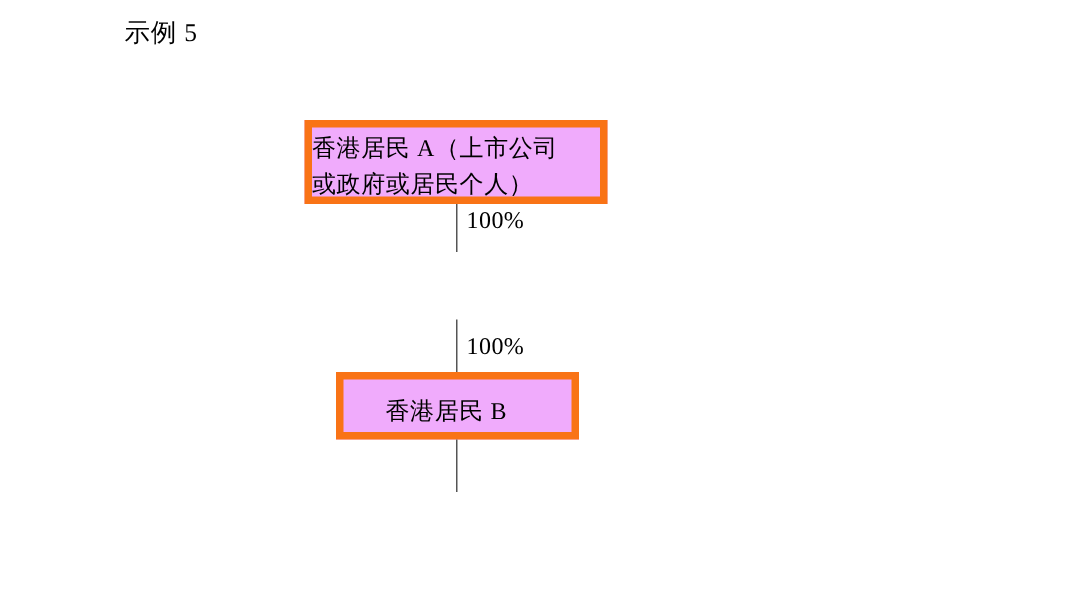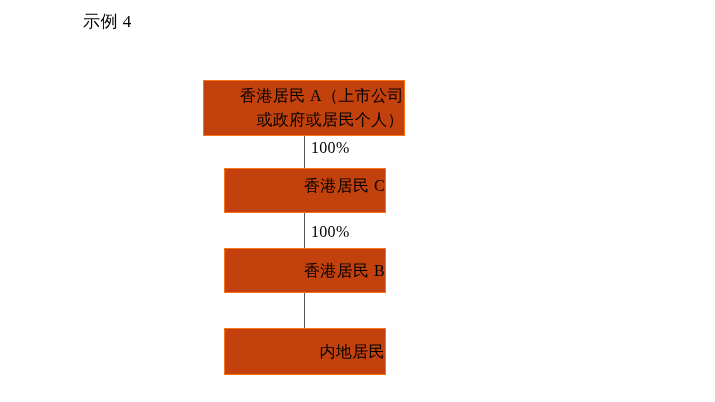--- a/index.html
+++ b/index.html
@@ -38,23 +38,23 @@
     position: absolute;
     left: 0;
     top: 0;
     width: 715px;
     height: 402px;
   }
 
   .node {
     position: absolute;
     box-sizing: border-box;
-    border: 1px solid #f97316;
-    background: #c2410c;
-    text-align: right;
+    border: 5px solid #f97316;
+    background: #f0abfc;
+    text-align: left;
     font-size: 16px;
     line-height: 24px;
     letter-spacing: 0.4px;
     white-space: pre-line;
   }
 
   
   .node-a {
     left: 203px;
     top: 80px;
@@ -112,35 +112,33 @@
   }
 
   .label-a-c { top: 140px; }
   .label-c-b { top: 224px; }
 </style>
 </head>
 <body>
 
 <div id="page">
 
-  <div class="page-title">示例 4</div>
+  <div class="page-title">示例 5</div>
 
   <div class="diagram">
 
     <div class="node node-a">香港居民 A（上市公司
 或政府或居民个人）</div>
 
     <div class="connector conn-a-c"></div>
     <div class="edge-label label-a-c">100%</div>
 
-    <div class="node node-c">香港居民 C</div>
 
     <div class="connector conn-c-b"></div>
     <div class="edge-label label-c-b">100%</div>
 
     <div class="node node-b">香港居民 B</div>
 
     <div class="connector conn-b-m"></div>
 
-    <div class="node node-m">内地居民</div>
 
   </div>
 </div>
 
 </body></html>

